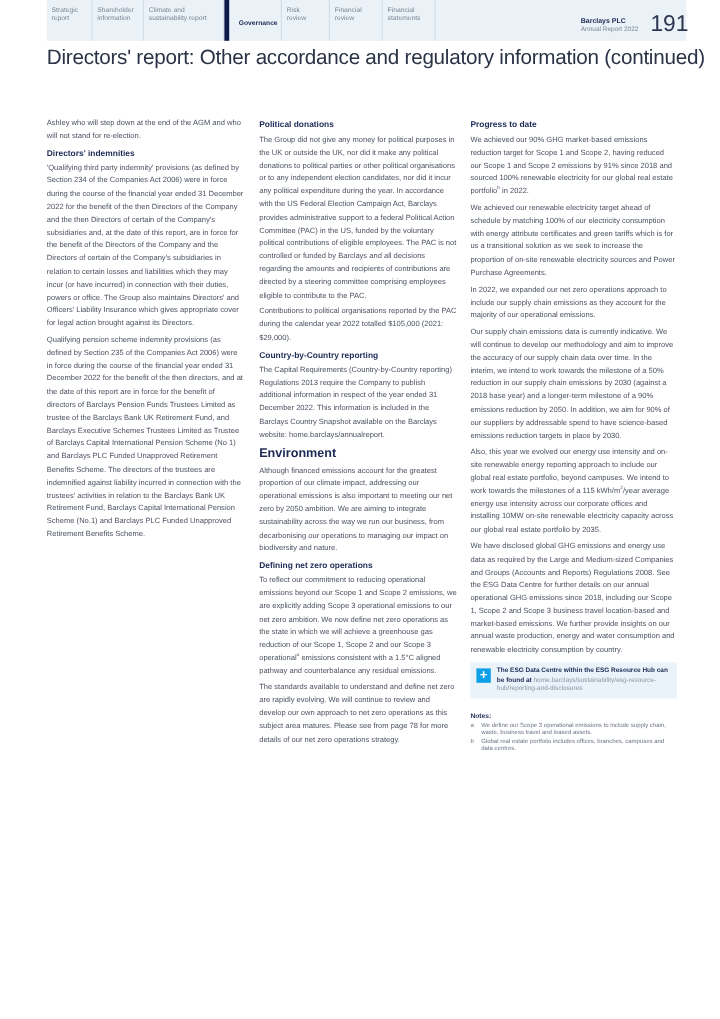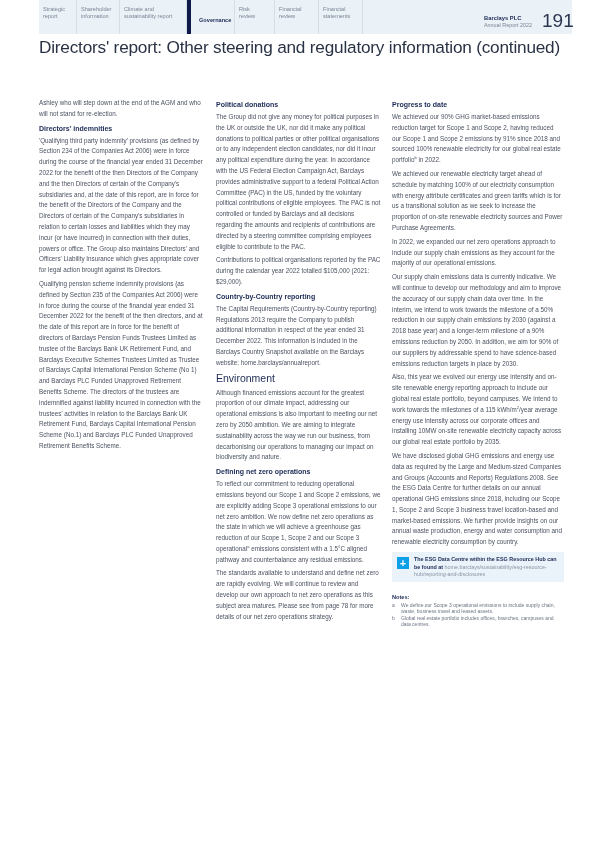--- a/index.html
+++ b/index.html
@@ -16,21 +16,21 @@
   .page-num { position: absolute; left: 542px; top: 10px; font-size: 19px; color: #2c3650; font-family: "Liberation Sans", sans-serif; }
 
   .title { position: absolute; left: 39px; top: 37px; font-size: 17.2px; color: #2a3245; font-weight: normal; letter-spacing: -0.2px; white-space: nowrap; }
 
   .col { position: absolute; top: 98px; font-size: 6.3px; line-height: 10.8px; color: #4a5160; }
   .col1 { left: 39px; width: 165px; }
   .col2 { left: 216px; width: 165px; }
   .col3 { left: 392px; width: 172px; }
   .col p { margin-bottom: 3px; }
   .col h3 { font-size: 7px; line-height: 11px; color: #1c2a55; font-weight: bold; margin: 1px 0 2px 0; }
-  .col h2 { font-size: 10.5px; line-height: 13px; color: #1c2a55; font-weight: normal; margin: 1px 0 3px 0; }
+  .col h2 { font-size: 10.5px; line-height: 13px; color: #1c2a55; font-weight: bold; margin: 1px 0 3px 0; }
   sup { font-size: 4px; vertical-align: super; line-height: 0; }
 
   .callout { margin-top: 4px; background: #eaf3fa; height: 30px; position: relative; padding: 4px 4px 0 22px; font-size: 5.4px; line-height: 7.5px; }
   .callout-icon { position: absolute; left: 5px; top: 5px; width: 12px; height: 12px; background: #0ea0e6; color: #ffffff; font-weight: bold; font-size: 11px; line-height: 12px; text-align: center; }
   .callout b { color: #1c2a55; }
   .callout .link { color: #8a94a3; }
 
   .notes { margin-top: 12px; font-size: 5px; line-height: 6.5px; color: #6b7483; }
   .notes-title { font-weight: bold; color: #1c2a55; font-size: 5.6px; margin-bottom: 1px; }
   .note { display: flex; }
@@ -67,21 +67,21 @@
     <span>Financial</span>
     <span>statements</span>
   </div>
 </div>
 <div class="brand">
   <div class="brand-name">Barclays PLC</div>
   <div class="brand-sub">Annual Report 2022</div>
 </div>
 <div class="page-num">191</div>
 
-<h1 class="title">Directors' report: Other steering and regulatory information (continued)</h1>
+<h1 class="title">Directors' report: Other accordance and regulatory information (continued)</h1>
 
 <div class="col col1">
   <p>Ashley who will step down at the end of the AGM and who will not stand for re-election.</p>
   <h3>Directors' indemnities</h3>
   <p>'Qualifying third party indemnity' provisions (as defined by Section 234 of the Companies Act 2006) were in force during the course of the financial year ended 31 December 2022 for the benefit of the then Directors of the Company and the then Directors of certain of the Company's subsidiaries and, at the date of this report, are in force for the benefit of the Directors of the Company and the Directors of certain of the Company's subsidiaries in relation to certain losses and liabilities which they may incur (or have incurred) in connection with their duties, powers or office. The Group also maintains Directors' and Officers' Liability Insurance which gives appropriate cover for legal action brought against its Directors.</p>
   <p>Qualifying pension scheme indemnity provisions (as defined by Section 235 of the Companies Act 2006) were in force during the course of the financial year ended 31 December 2022 for the benefit of the then directors, and at the date of this report are in force for the benefit of directors of Barclays Pension Funds Trustees Limited as trustee of the Barclays Bank UK Retirement Fund, and Barclays Executive Schemes Trustees Limited as Trustee of Barclays Capital International Pension Scheme (No 1) and Barclays PLC Funded Unapproved Retirement Benefits Scheme. The directors of the trustees are indemnified against liability incurred in connection with the trustees' activities in relation to the Barclays Bank UK Retirement Fund, Barclays Capital International Pension Scheme (No.1) and Barclays PLC Funded Unapproved Retirement Benefits Scheme.</p>
 </div>
 
 <div class="col col2">
   <h3>Political donations</h3>

